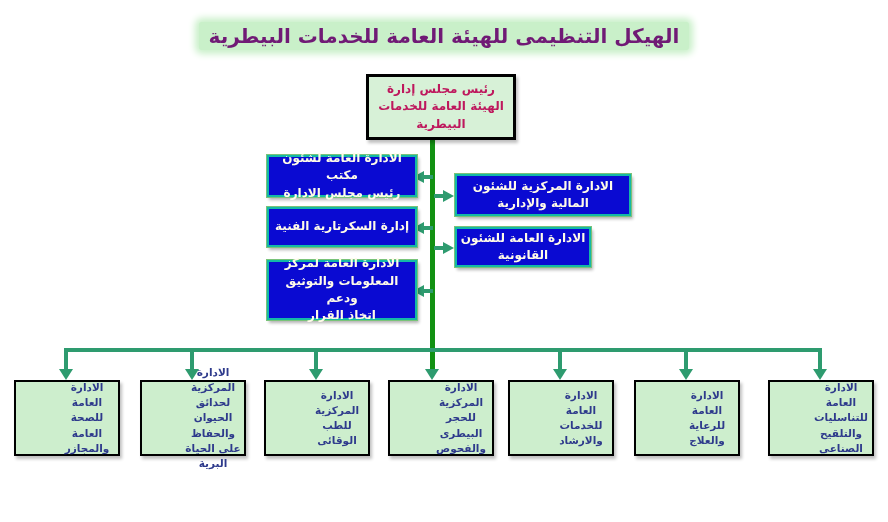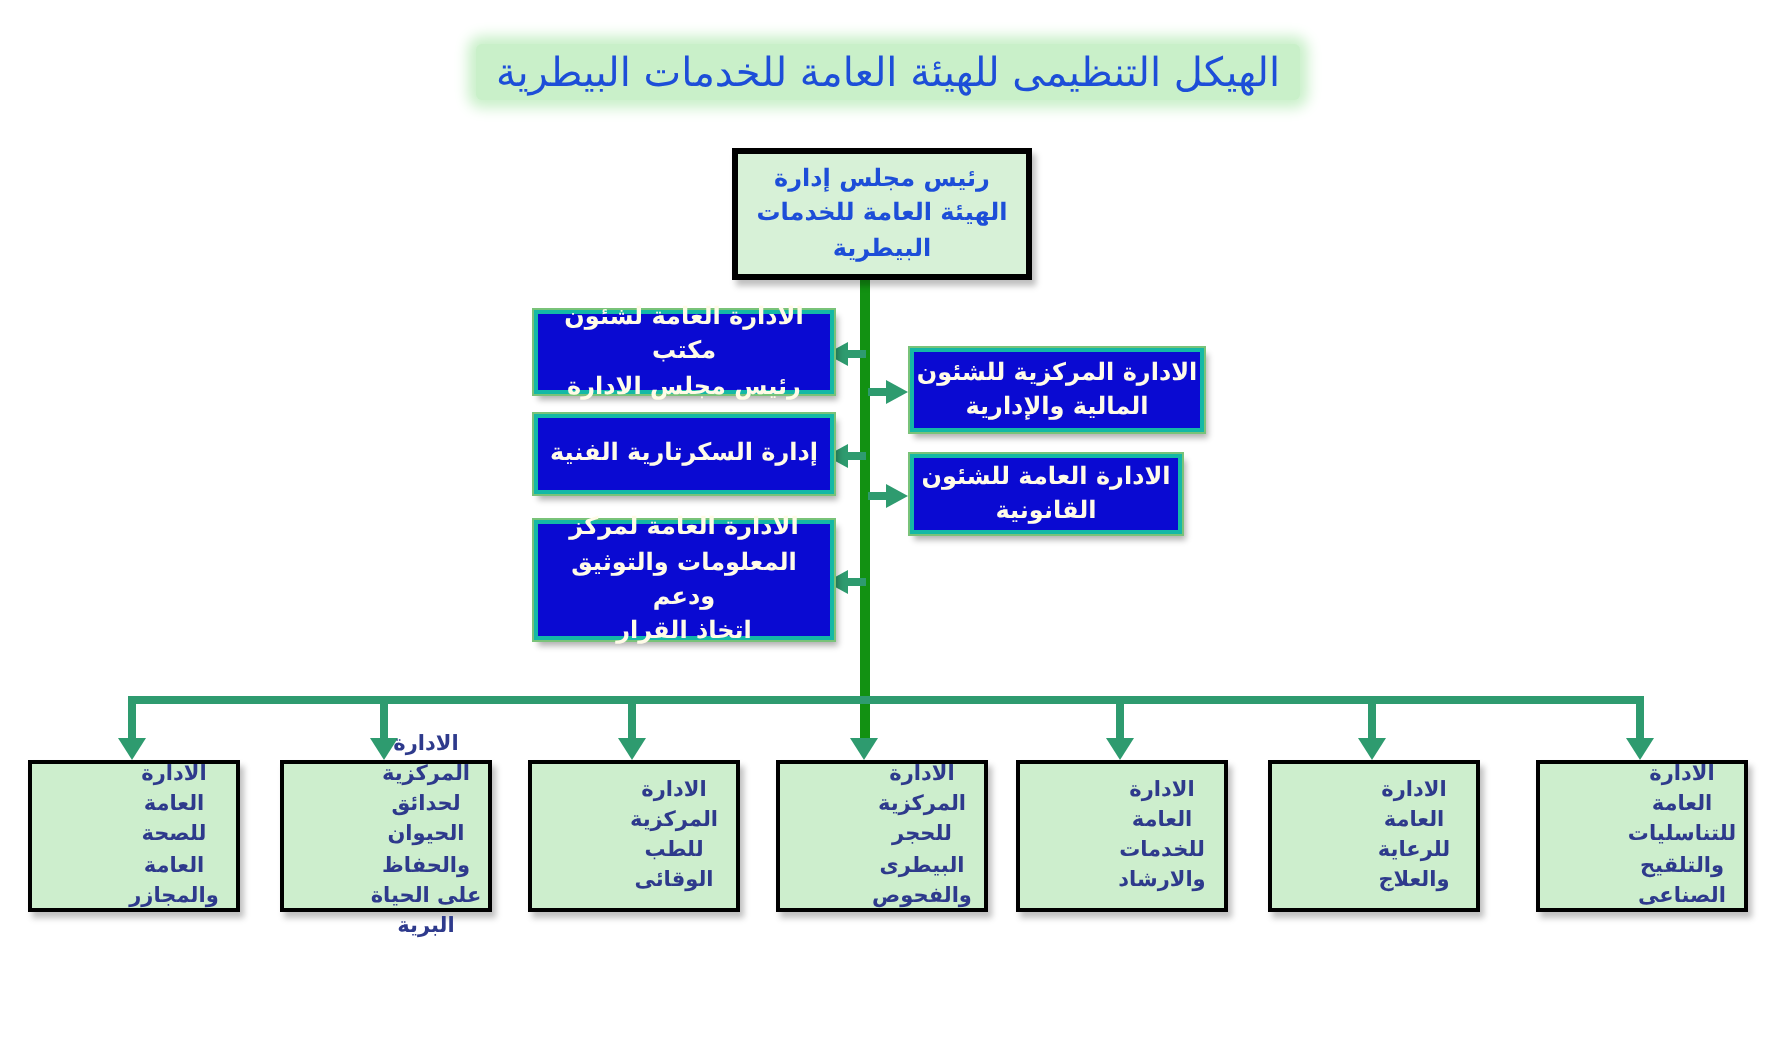--- a/index.html
+++ b/index.html
@@ -8,21 +8,21 @@
     width:888px;height:522px;
     background:#ffffff;
     font-family:"DejaVu Sans", sans-serif;
     overflow:hidden;
     direction:rtl;
   }
   
   .title{
     position:absolute;top:22px;left:0;width:888px;
     text-align:center;
-    font-size:20px;font-weight:normal;color:#1d4ed8;
+    font-size:20px;font-weight:bold;color:#701a75;
   }
   .title .hl{
     display:inline-block;
     padding:2px 10px;
     background:#c9f0c9;
     box-shadow:0 0 7px 4px #c9f0c9;
     border-radius:3px;
   }
   
   .box{
@@ -30,39 +30,39 @@
     display:flex;align-items:center;justify-content:center;
     text-align:center;
     white-space:pre-line;
     font-weight:bold;
     line-height:1.45;
     box-sizing:border-box;
   }
   .green-box{
     background:#d7f1d7;
     border:2px solid #000000;
-    color:#1d4ed8;
+    color:#be185d;
     box-shadow:2px 3px 3px rgba(0,0,0,0.25);
   }
   .root{
     left:366px;top:74px;width:150px;height:66px;
     font-size:12px;
     border-width:3px;
   }
   .blue-box{
     background:#0a0ad2;
     border:2px solid #14b8a6;
     color:#fffbe8;
     font-size:12px;
     box-shadow:0 0 0 1px #79c379, 2px 3px 3px rgba(0,0,0,0.3);
   }
   .l1{left:267px;top:155px;width:150px;height:42px;}
   .l2{left:267px;top:207px;width:150px;height:40px;}
   .l3{left:267px;top:260px;width:150px;height:60px;}
-  .r1{left:455px;top:174px;width:147px;height:42px;}
+  .r1{left:455px;top:174px;width:176px;height:42px;}
   .r2{left:455px;top:227px;width:136px;height:40px;}
   .bottom-box{
     top:380px;height:76px;
     font-size:10.5px;
     background:#cdeecd;
     border:2px solid #000000;
     color:#2e3a8c;
     box-shadow:2px 3px 3px rgba(0,0,0,0.25);
     padding-left:40px;
   }

